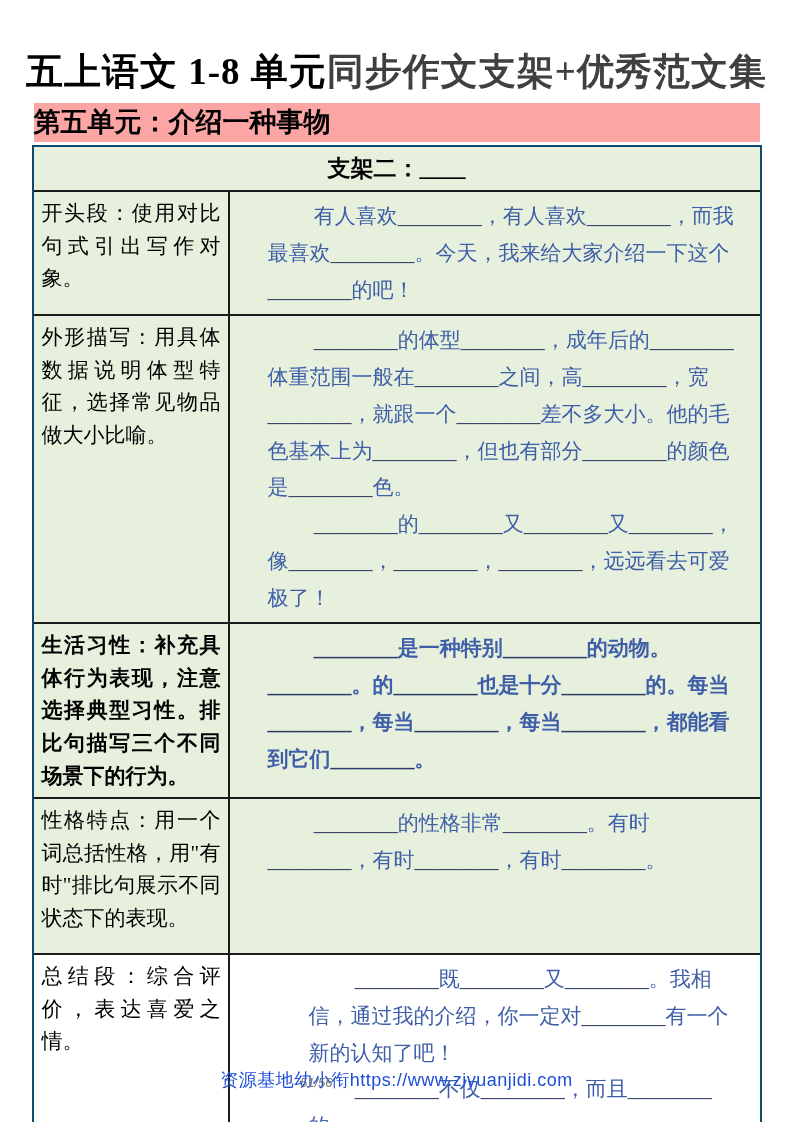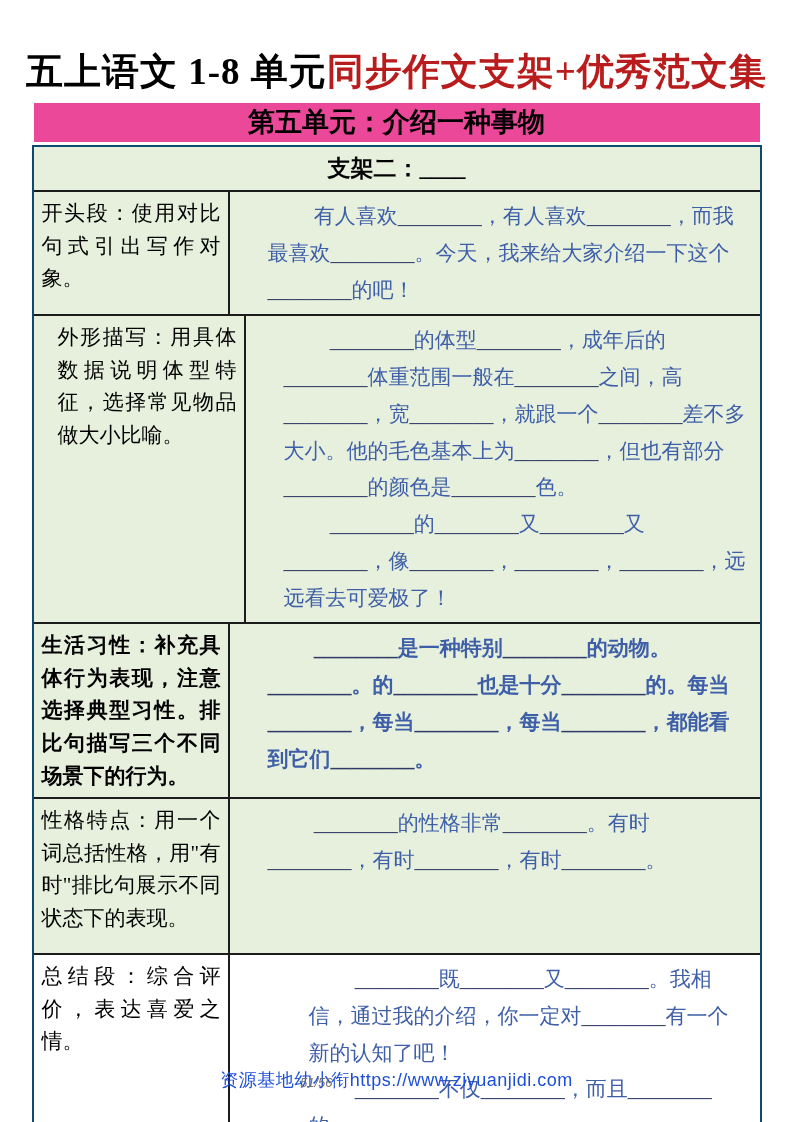--- a/index.html
+++ b/index.html
@@ -18,28 +18,27 @@
   
   .title {
     text-align: center;
     font-size: 37px;
     font-weight: bold;
     letter-spacing: 1px;
     white-space: nowrap;
     line-height: 1.1;
     margin-bottom: 10px;
   }
-  .title .red { color: #b91c1c; }
+  .title .red { color: #404040; }
 
   
   .banner {
     width: 726px;
     margin: 0 auto 3px auto;
-    background: #ec4899;
-    text-align: center;
+    background: #fca5a5;
     font-size: 27px;
     font-weight: bold;
     padding: 3px 0 4px 0;
     line-height: 1.2;
   }
 
   
   .sheet {
     width: 730px;
     margin: 0 auto;
@@ -72,21 +71,21 @@
     font-size: 21px;
     line-height: 1.75;
     color: #3e5fa8;
     margin-left: 28px;
   }
   .cell-content p { text-indent: 2.2em; }
   .cell-content .blank { color: #2f3b66; letter-spacing: 0; }
 
   .h-header { min-height: 40px; }
   .h-r1 { min-height: 120px; }
-  .h-r2 { min-height: 260px; padding-left: 16px; }
+  .h-r2 { min-height: 260px; }
   .h-r3 { min-height: 142px; font-weight: bold; }
   .h-r4 { min-height: 156px; }
   .h-r5 { min-height: 172px; gap: 41px; }
 
   
   .footer {
     position: absolute;
     left: 0;
     right: 0;
     bottom: 30px;

